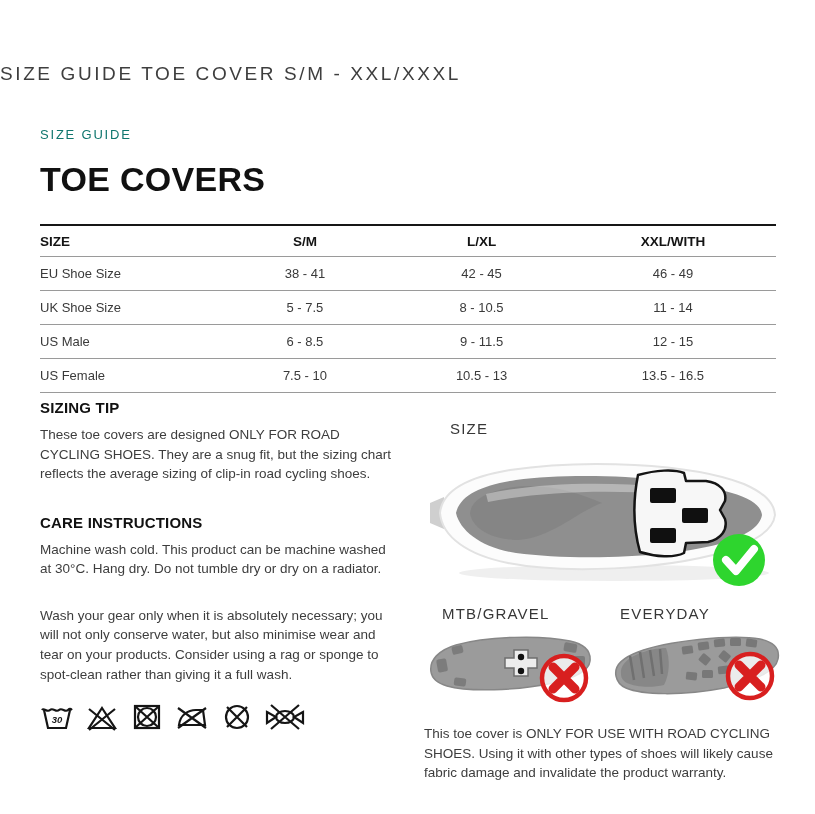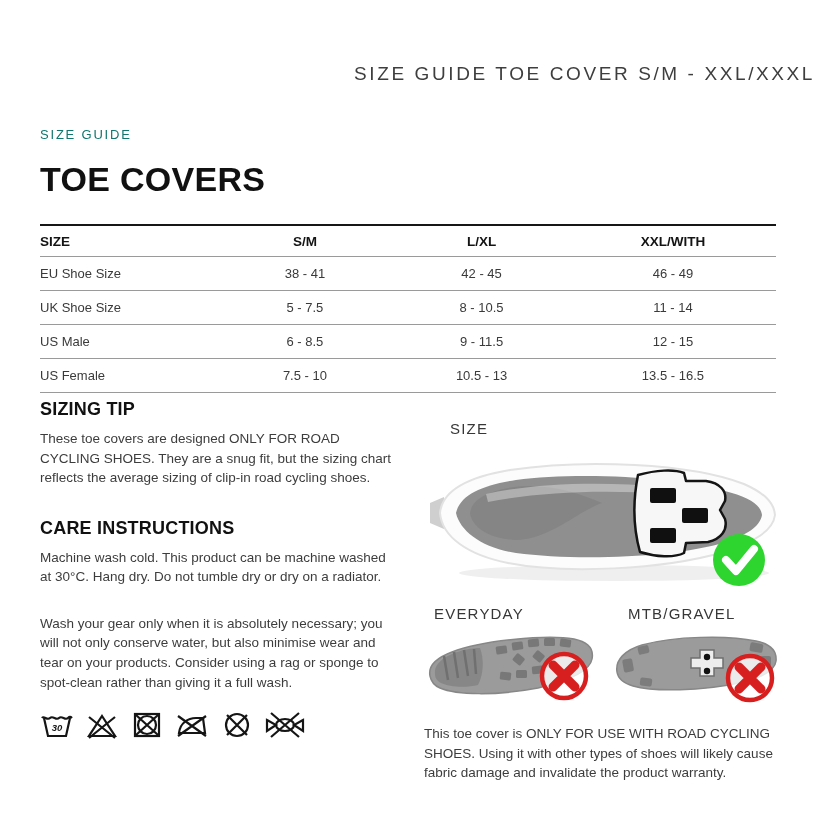--- a/index.html
+++ b/index.html
@@ -1,32 +1,32 @@
 <!DOCTYPE html>
 <html><head>
 <meta charset="utf-8">
 <style>
   html,body{margin:0;padding:0;background:#fff;}
   .page{position:relative;width:815px;height:814px;background:#ffffff;overflow:hidden;
         font-family:"Liberation Sans",sans-serif;color:#1c1c1c;}
-  .doc-title{position:absolute;top:63px;left:0;right:0;text-align:right;
+  .doc-title{position:absolute;top:63px;left:0;right:0;text-align:left;
              font-size:19px;letter-spacing:2.6px;color:#3e3e3e;font-weight:400;}
   .small-label{position:absolute;top:127px;left:40px;font-size:13px;letter-spacing:1.8px;color:#0f766e;}
   .brand{position:absolute;top:118px;right:25px;font-size:28px;font-weight:700;letter-spacing:-0.5px;color:#121212;}
   .heading{position:absolute;top:160px;left:40px;font-size:34px;font-weight:800;letter-spacing:0.3px;color:#111;margin:0;}
   table.size-table{position:absolute;top:224px;left:40px;width:736px;border-collapse:collapse;}
   table.size-table th{font-size:13.5px;font-weight:700;color:#141414;padding:8px 0 7px 0;}
   table.size-table td{font-size:13px;color:#3a3a3a;padding:9px 0;}
   table.size-table th:first-child,table.size-table td:first-child{text-align:left;}
   table.size-table th:not(:first-child),table.size-table td:not(:first-child){text-align:center;}
   table.size-table thead tr{border-top:2px solid #161616;border-bottom:1px solid #9a9a9a;}
   table.size-table tbody tr{border-bottom:1px solid #9a9a9a;}
   .left-col{position:absolute;top:399px;left:40px;width:360px;}
   .right-col{position:absolute;top:420px;left:424px;width:372px;}
-  .sec-h{font-size:18px;font-weight:800;color:#111;margin:0;letter-spacing:0.2px;}
+  .sec-h{font-size:15px;font-weight:800;color:#111;margin:0;letter-spacing:0.2px;}
   .body-p{font-size:13.5px;line-height:1.45;color:#3d3d3d;margin:9px 0 0 0;}
   .care-gap{margin-top:30px;}
   .icons-row{display:flex;align-items:center;gap:11px;margin-top:16px;font-style:italic;}
   .icons-row svg{display:block;}
   .shoe-label{font-size:15px;letter-spacing:1.2px;color:#373737;}
   .road-label{margin-left:26px;}
   .road-svg{margin-top:2px;}
   .shoes-row{display:flex;margin-top:12px;}
   .shoe-block{width:186px;}
   .shoe-block .shoe-label{margin-left:18px;}
@@ -141,20 +141,38 @@
       <rect x="258" y="69" width="26" height="15" rx="2" fill="#101010"></rect>
       <rect x="226" y="89" width="26" height="15" rx="2" fill="#101010"></rect>
       <g>
         <circle cx="315" cy="121" r="26" fill="#2ed52e"></circle>
         <path d="M302,121 L312,132 L330,110" stroke="#ffffff" stroke-width="8" fill="none" stroke-linecap="round" stroke-linejoin="round"></path>
       </g>
     </svg>
 
     <div class="shoes-row">
       <div class="shoe-block">
+        <div class="shoe-label">MTB/GRAVEL</div>
+        <svg width="174" height="80" viewBox="0 0 174 80">
+          <path d="M7,46 C5,34 15,24 32,19 C64,10 118,9 146,15 C160,18 167,25 166,35 C165,45 151,52 129,57 C92,65 44,66 23,60 C13,57 8,53 7,46 Z" fill="#9b9b9b" stroke="#878787" stroke-width="1.5"></path>
+          <rect x="13" y="33" width="10" height="13" rx="2" fill="#7c7c7c" transform="rotate(-10 18 39)"></rect>
+          <rect x="28" y="20" width="11" height="8" rx="2" fill="#7c7c7c" transform="rotate(-14 33 24)"></rect>
+          <rect x="30" y="52" width="12" height="8" rx="2" fill="#7c7c7c" transform="rotate(8 36 56)"></rect>
+          <rect x="140" y="17" width="13" height="9" rx="2" fill="#7c7c7c" transform="rotate(10 146 21)"></rect>
+          <rect x="150" y="30" width="11" height="10" rx="2" fill="#7c7c7c"></rect>
+          <path d="M90,24 h14 v8 h9 v10 h-9 v8 h-14 v-8 h-9 v-10 h9 z" fill="#ededed" stroke="#6f6f6f" stroke-width="1.5"></path>
+          <circle cx="97" cy="31" r="3.2" fill="#111"></circle>
+          <circle cx="97" cy="45" r="3.2" fill="#111"></circle>
+          <g>
+            <circle cx="140" cy="52" r="22" fill="rgba(255,255,255,0.8)" stroke="#d81f1f" stroke-width="4.5"></circle>
+            <path d="M129,41 L151,63 M151,41 L129,63" stroke="#d81f1f" stroke-width="9" stroke-linecap="round"></path>
+          </g>
+        </svg>
+      </div>
+      <div class="shoe-block">
         <div class="shoe-label" style="margin-left:10px">EVERYDAY</div>
         <svg width="174" height="80" viewBox="0 0 174 80">
           <path d="M6,50 C4,40 12,32 28,26 C56,15 122,8 150,13 C164,16 170,23 168,33 C166,45 144,55 114,62 C72,70 32,69 16,62 C9,59 7,55 6,50 Z" fill="#9b9b9b" stroke="#878787" stroke-width="1.5"></path>
           <path d="M11,48 C10,40 16,33 28,28 C37,24 48,22 56,22 C60,32 60,48 54,59 C42,62 25,61 17,57 C12,54 11,51 11,48 Z" fill="#878787"></path>
           <path d="M20,30 L24,54 M30,26 L34,52 M40,24 L44,50 M50,23 L52,48" stroke="#707070" stroke-width="2.5" fill="none"></path>
           <rect x="72" y="20" width="11" height="8" rx="1.5" fill="#787878" transform="rotate(-8 77 24)"></rect>
           <rect x="88" y="16" width="11" height="8" rx="1.5" fill="#787878" transform="rotate(-8 93 20)"></rect>
           <rect x="104" y="13" width="11" height="8" rx="1.5" fill="#787878" transform="rotate(-6 109 17)"></rect>
           <rect x="120" y="12" width="11" height="8" rx="1.5" fill="#787878"></rect>
           <rect x="136" y="13" width="11" height="8" rx="1.5" fill="#787878" transform="rotate(8 141 17)"></rect>
@@ -162,36 +180,18 @@
           <rect x="92" y="44" width="11" height="8" rx="1.5" fill="#787878"></rect>
           <rect x="108" y="40" width="11" height="8" rx="1.5" fill="#787878" transform="rotate(-6 113 44)"></rect>
           <rect x="90" y="29" width="10" height="9" rx="1.5" fill="#787878" transform="rotate(40 95 33)"></rect>
           <rect x="110" y="26" width="10" height="9" rx="1.5" fill="#787878" transform="rotate(40 115 30)"></rect>
           <g>
             <circle cx="140" cy="50" r="22" fill="rgba(255,255,255,0.8)" stroke="#d81f1f" stroke-width="4.5"></circle>
             <path d="M129,39 L151,61 M151,39 L129,61" stroke="#d81f1f" stroke-width="9" stroke-linecap="round"></path>
           </g>
         </svg>
       </div>
-      <div class="shoe-block">
-        <div class="shoe-label">MTB/GRAVEL</div>
-        <svg width="174" height="80" viewBox="0 0 174 80">
-          <path d="M7,46 C5,34 15,24 32,19 C64,10 118,9 146,15 C160,18 167,25 166,35 C165,45 151,52 129,57 C92,65 44,66 23,60 C13,57 8,53 7,46 Z" fill="#9b9b9b" stroke="#878787" stroke-width="1.5"></path>
-          <rect x="13" y="33" width="10" height="13" rx="2" fill="#7c7c7c" transform="rotate(-10 18 39)"></rect>
-          <rect x="28" y="20" width="11" height="8" rx="2" fill="#7c7c7c" transform="rotate(-14 33 24)"></rect>
-          <rect x="30" y="52" width="12" height="8" rx="2" fill="#7c7c7c" transform="rotate(8 36 56)"></rect>
-          <rect x="140" y="17" width="13" height="9" rx="2" fill="#7c7c7c" transform="rotate(10 146 21)"></rect>
-          <rect x="150" y="30" width="11" height="10" rx="2" fill="#7c7c7c"></rect>
-          <path d="M90,24 h14 v8 h9 v10 h-9 v8 h-14 v-8 h-9 v-10 h9 z" fill="#ededed" stroke="#6f6f6f" stroke-width="1.5"></path>
-          <circle cx="97" cy="31" r="3.2" fill="#111"></circle>
-          <circle cx="97" cy="45" r="3.2" fill="#111"></circle>
-          <g>
-            <circle cx="140" cy="52" r="22" fill="rgba(255,255,255,0.8)" stroke="#d81f1f" stroke-width="4.5"></circle>
-            <path d="M129,41 L151,63 M151,41 L129,63" stroke="#d81f1f" stroke-width="9" stroke-linecap="round"></path>
-          </g>
-        </svg>
-      </div>
     </div>
 
     <p class="note-p">This toe cover is ONLY FOR USE WITH ROAD CYCLING SHOES. Using it with other types of shoes will likely cause fabric damage and invalidate the product warranty.</p>
   </div>
 
 </div>
 
 </body></html>

